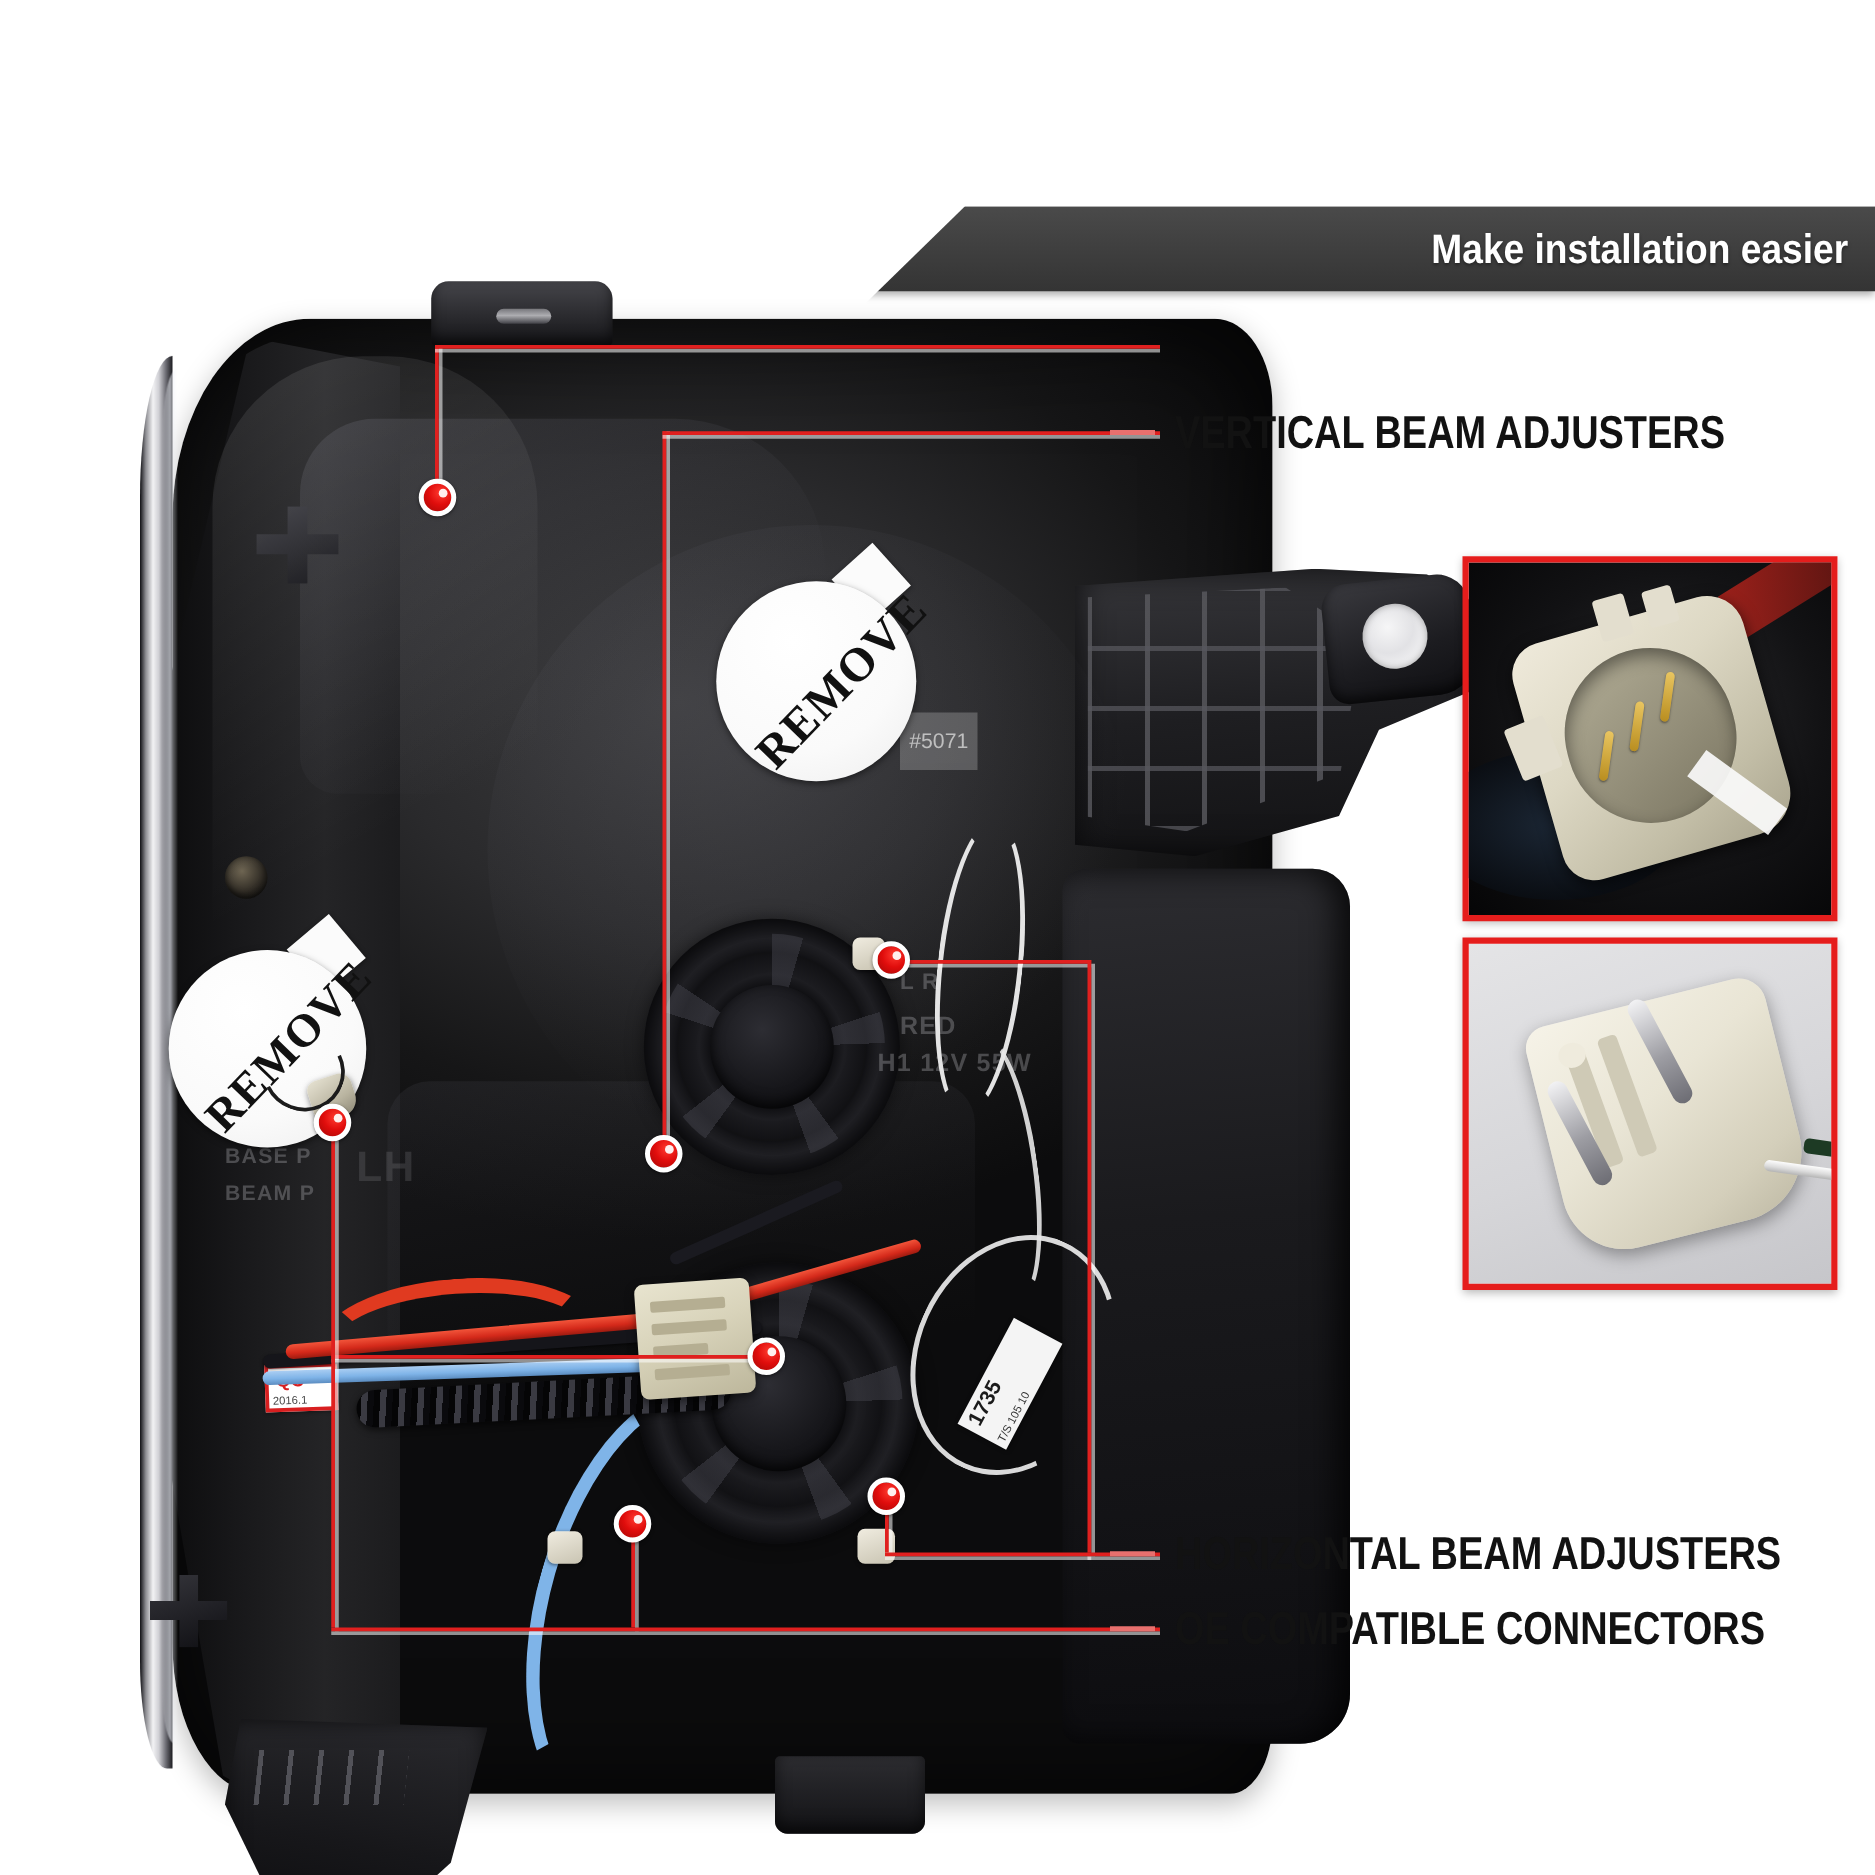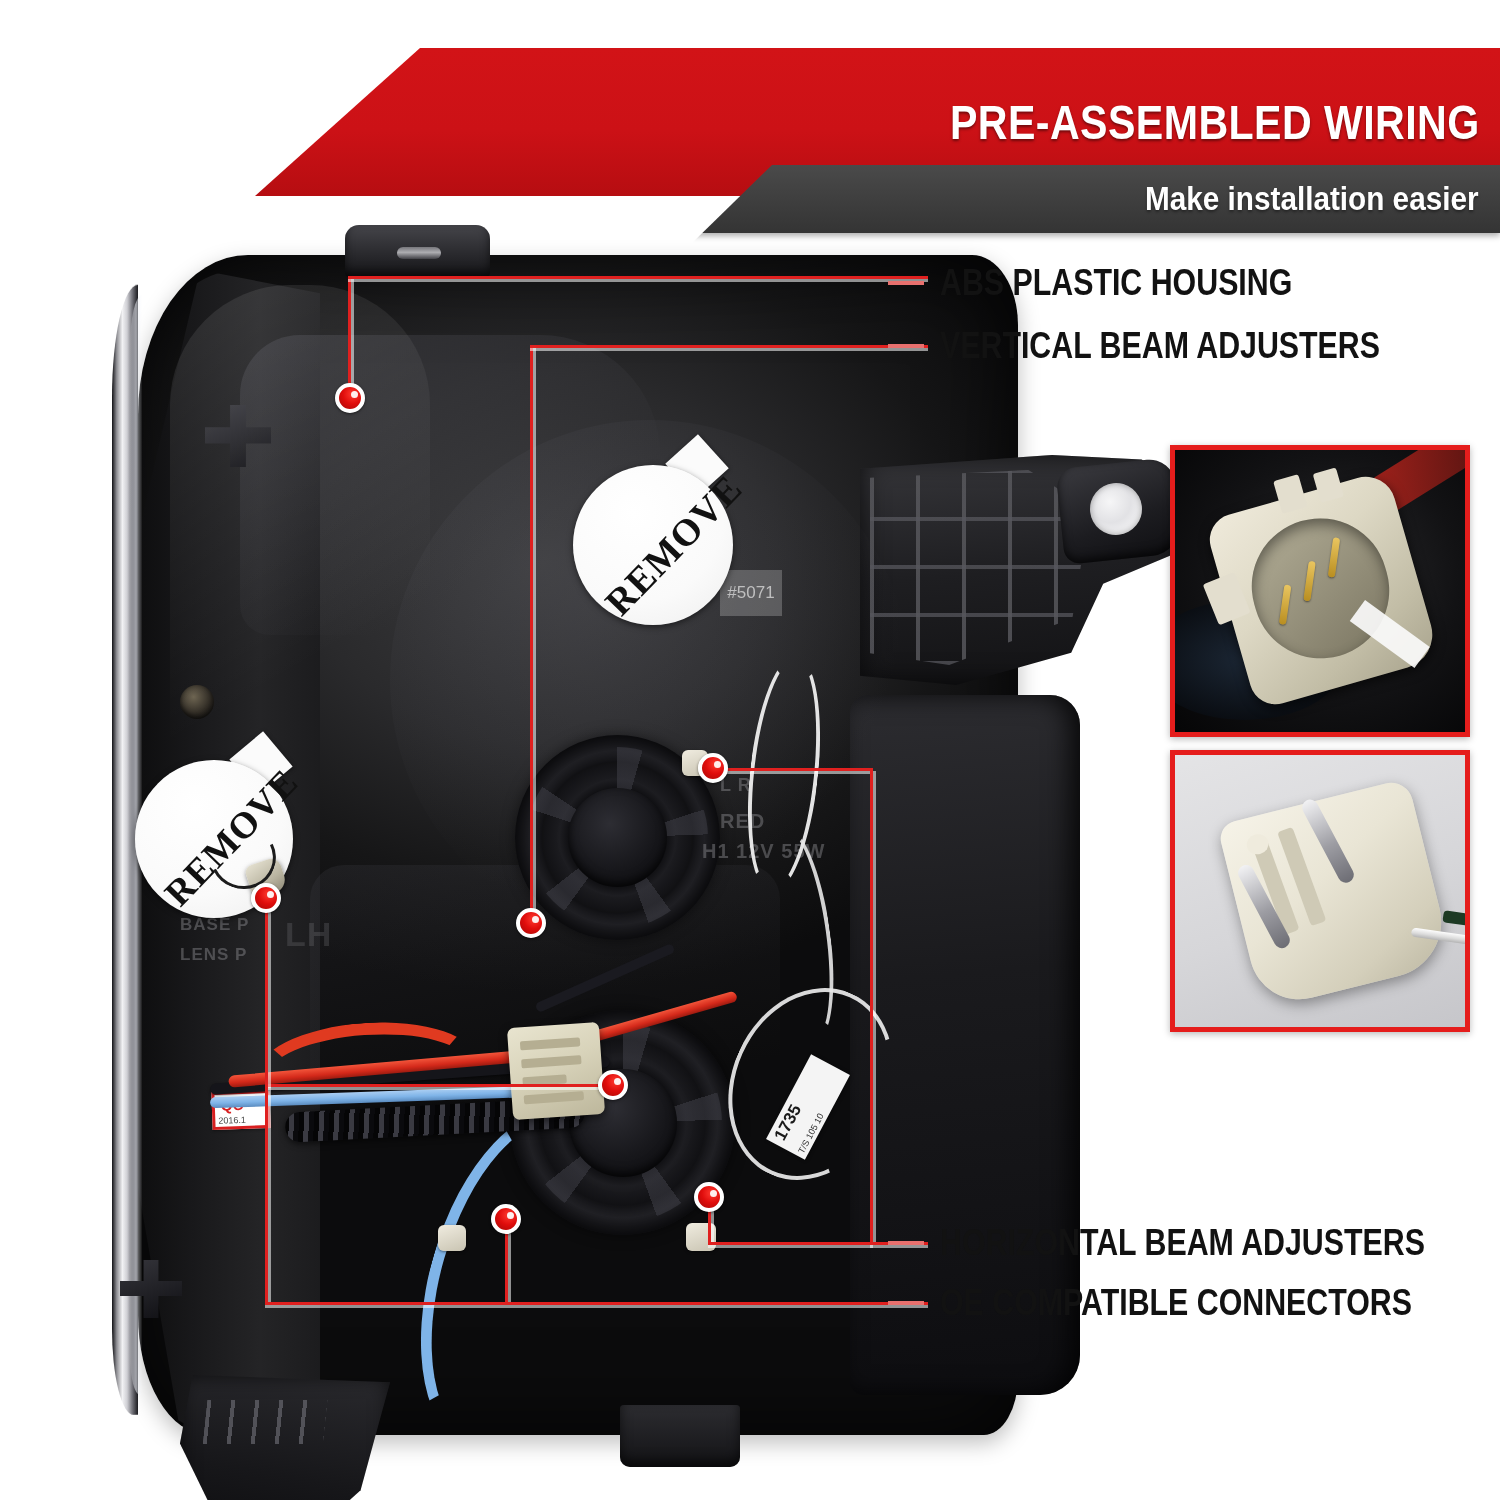--- a/index.html
+++ b/index.html
@@ -247,23 +247,20 @@
   .leadwire{position:absolute;height:9px;border-radius:5px;
     background:linear-gradient(180deg,#fdfdfd,#dcdcdc 55%,#b4b4b4);}
 
   .glare{position:absolute;pointer-events:none;}
 </style>
 </head>
 <body>
 
 <div class="stage">
 
-  <div class="banner-red">
-    <div class="ttl">PRE-ASSEMBLED WIRING</div>
-  </div>
   <div class="banner-dark">
     <div class="sub">Make installation easier</div>
   </div>
 
   <div class="photo">
 
     <div class="hsg shell"></div>
     <div class="hsg shell-curve"></div>
     <div class="hsg chrome"></div>
     <div class="hsg chrome2"></div>
@@ -304,21 +301,21 @@
       <div class="lobes"></div>
       <div class="hub"></div>
     </div>
 
     <div class="lbl3157">#5071</div>
     <div class="molded" style="left:660px;top:550px;font-size:18px;">L    R</div>
     <div class="molded" style="left:660px;top:585px;font-size:20px;">RED</div>
     <div class="molded" style="left:642px;top:615px;font-size:20px;">H1 12V 55W</div>
     <div class="molded" style="left:225px;top:690px;font-size:34px;opacity:.5;">LH</div>
     <div class="molded" style="left:120px;top:690px;font-size:17px;">BASE P</div>
-    <div class="molded" style="left:120px;top:720px;font-size:17px;">LENS P</div>
+    <div class="molded" style="left:120px;top:720px;font-size:17px;">BEAM P</div>
 
     <div class="qc">
       <div class="a">QC</div>
       <div class="b">2016.1</div>
     </div>
 
     <div class="tag">
       <div class="t1">1735</div>
       <div class="t2">T/S 105 10</div>
     </div>
@@ -428,24 +425,20 @@
   <div class="lead-sh v" style="left:268px;top:1087px;height:218px;"></div>
   <div class="lead v" style="left:265px;top:1084px;height:218px;"></div>
   <div class="lead-sh h" style="left:265px;top:1305px;width:663px;"></div>
   <div class="lead h" style="left:265px;top:1302px;width:663px;"></div>
   <div class="mk" style="left:598px;top:1070px;"></div>
 
   <div class="lead-sh v" style="left:268px;top:900px;height:188px;"></div>
   <div class="lead v" style="left:265px;top:897px;height:188px;"></div>
   <div class="mk" style="left:251px;top:883px;"></div>
 
-  <div class="callout" style="left:888px;top:262px;">
-    <span class="dash"></span>
-    <span class="txt">ABS PLASTIC HOUSING</span>
-  </div>
 
   <div class="callout" style="left:888px;top:325px;">
     <span class="dash"></span>
     <span class="txt">VERTICAL BEAM ADJUSTERS</span>
   </div>
 
   <div class="callout" style="left:888px;top:1222px;">
     <span class="dash"></span>
     <span class="txt">HORIZONTAL BEAM ADJUSTERS</span>
   </div>

